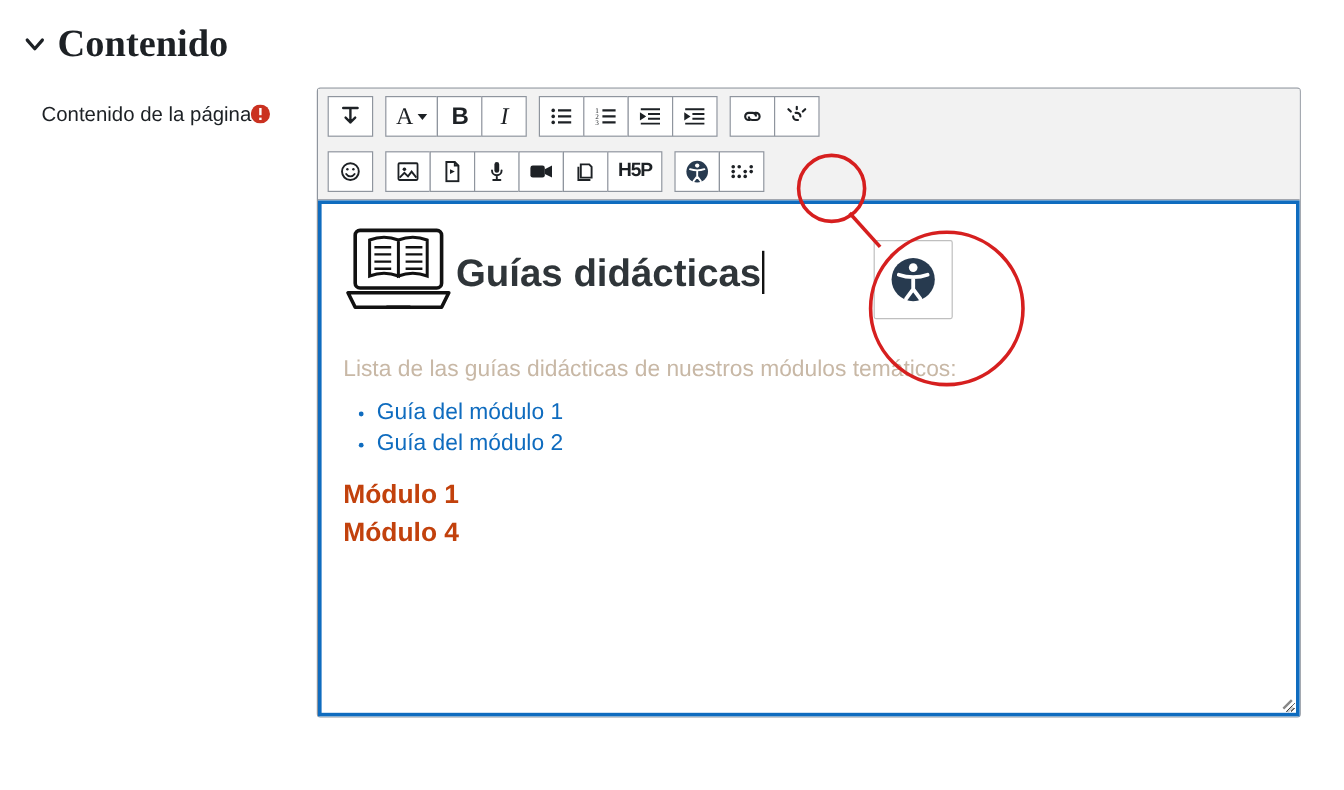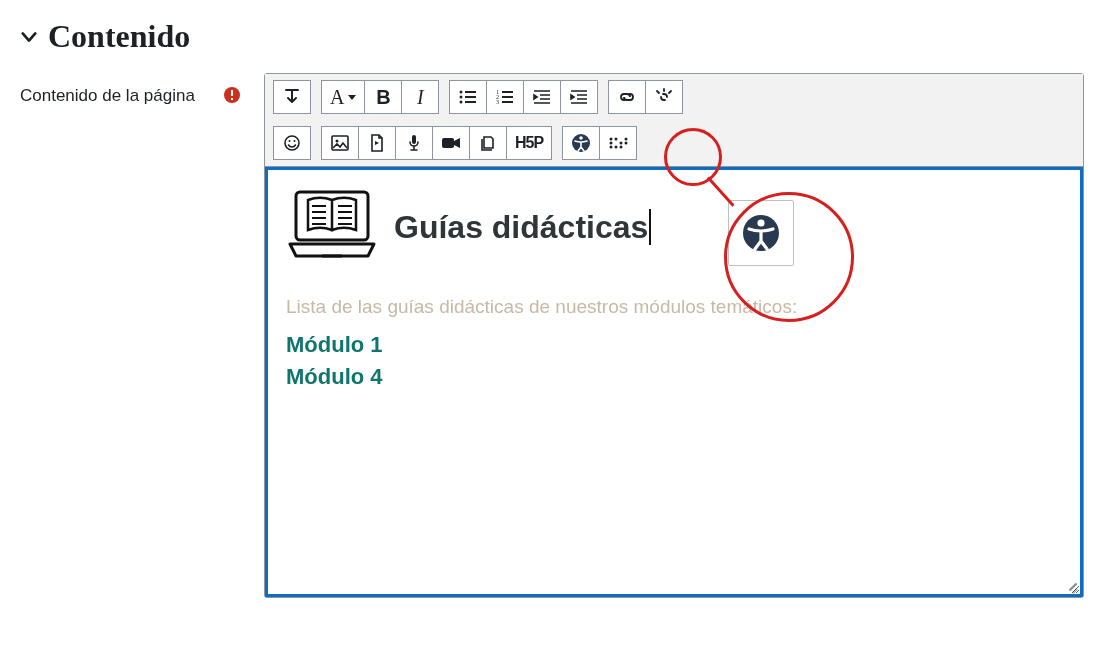--- a/index.html
+++ b/index.html
@@ -35,21 +35,21 @@
     margin: 0;
   }
   .row {
     display: flex;
     align-items: flex-start;
     gap: 24px;
   }
   .label-col {
     width: 220px;
     display: flex;
-    justify-content: space-between;
+    justify-content: center;
     align-items: flex-start;
     padding-top: 12px;
   }
   .field-label {
     font-size: 17px;
     color: #1d2125;
     line-height: 1.35;
   }
   .required-icon {
     color: #ca3120;
@@ -110,21 +110,21 @@
     background: #fff;
     padding: 12px 18px 14px 18px;
     min-height: 430px;
     position: relative;
     resize: both;
     overflow: hidden;
   }
   .doc-header {
     display: flex;
     align-items: center;
-    gap: 16px;
+    gap: 2px;
     margin-top: 4px;
   }
   .doc-title {
     font-size: 32px;
     font-weight: 700;
     color: #2f3539;
     position: relative;
   }
   .doc-title::after { 
     content: "";
@@ -145,21 +145,21 @@
     color: #0f6cbf;
   }
   ul.links a {
     color: #0f6cbf;
     text-decoration: none;
     font-size: 19px;
   }
   .mod {
     font-size: 22px;
     font-weight: 700;
-    color: #0f766e;
+    color: #c2410c;
     margin: 6px 0;
   }
   .resize-handle {
     position: absolute;
     right: 2px;
     bottom: 2px;
     width: 14px;
     height: 14px;
   }
   .resize-handle::before,
@@ -365,20 +365,24 @@
 
                 <path d="M22 14c8-3 16-3 24 0v30c-8-3-16-3-24 0zM70 14c-8-3-16-3-24 0v30c8-3 16-3 24 0z" fill="#fff" stroke="#111" stroke-width="2.5"></path>
                 <path d="M26 20h14M26 26h14M26 32h14M26 38h14M52 20h14M52 26h14M52 32h14M52 38h14" stroke="#111" stroke-width="2"></path>
               </svg>
             </span>
             <span class="doc-title">Guías didácticas</span>
           </div>
 
           <p class="subtitle">Lista de las guías didácticas de nuestros módulos temáticos:</p>
 
+          <ul class="links">
+            <li><a href="#">Guía del módulo 1</a></li>
+            <li><a href="#">Guía del módulo 2</a></li>
+          </ul>
 
           <div class="mod">Módulo 1</div>
           <div class="mod">Módulo 4</div>
 
           <div class="resize-handle"></div>
 
           <div class="zoom-btn" style="left:460px; top:30px;">
             <svg width="40" height="40" viewBox="0 0 20 20">
                 <circle cx="10" cy="10" r="9" fill="#273a4f"></circle>
                 <circle cx="10" cy="5" r="1.8" fill="#fff"></circle>

